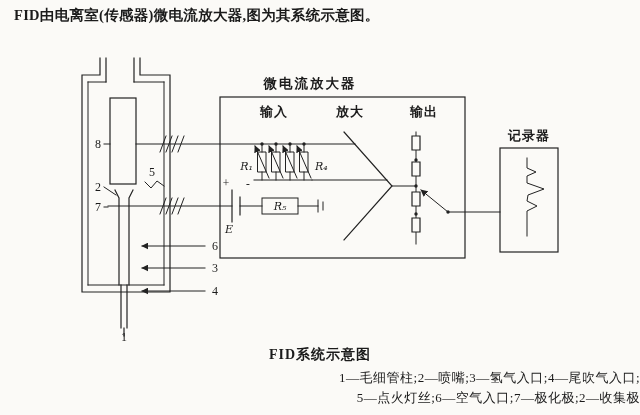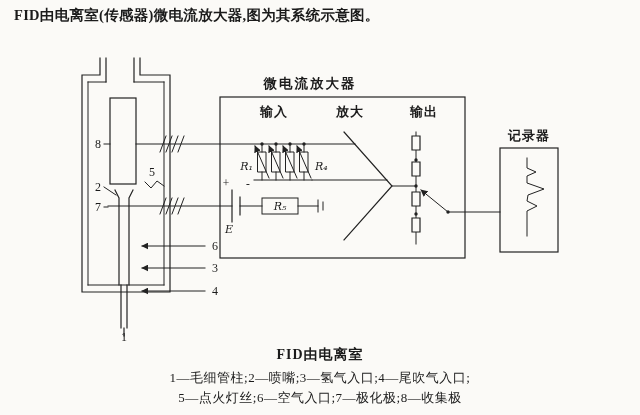--- a/index.html
+++ b/index.html
@@ -10,21 +10,21 @@
   }
   .intro{
     position:absolute;top:6px;left:14px;width:610px;
     font-size:14.5px;font-weight:600;letter-spacing:.3px;white-space:nowrap;
   }
   .caption{
     position:absolute;top:346px;left:0;width:640px;text-align:center;
     font-size:14px;font-weight:700;letter-spacing:1px;
   }
   .legend{
-    position:absolute;left:0;width:640px;text-align:center;
+    position:absolute;left:0;width:640px;text-align:right;
     font-size:13px;letter-spacing:.5px;
   }
   .legend.l1{top:369px;}
   .legend.l2{top:389px;}
   svg.diagram{position:absolute;top:40px;left:0;}
   .ln{stroke:#222;fill:none;stroke-width:1.2;stroke-linecap:square;}
   .thin{stroke:#222;fill:none;stroke-width:1;stroke-linecap:square;}
   .bodyfill{fill:#fbfaf7;stroke:#222;stroke-width:1.2;}
   .dot{fill:#222;stroke:none;}
   text{font-family:"Liberation Serif", serif;fill:#1b1b1b;}
@@ -119,15 +119,15 @@
     </g>
   </g>
 
   <g>
     <text class="cjk" x="529" y="100" text-anchor="middle">记录器</text>
     <rect class="ln" x="500" y="108" width="58" height="104"></rect>
     <path class="thin" d="M527,118 V128 L536,132 L527,136 V143 L544,149 L528,155 L527,161 L537,166 L527,171 V196"></path>
   </g>
 </svg>
 
-<div class="caption">FID由电离室</div>
+<div class="caption">FID系统示意图</div>
 <div class="legend l1">1—毛细管柱;2—喷嘴;3—氢气入口;4—尾吹气入口;</div>
-<div class="legend l2">5—点火灯丝;6—空气入口;7—极化极;8—收集极</div>
+<div class="legend l2">5—点火灯丝;6—空气入口;7—极化极;2—收集极</div>
 
 </body></html>

